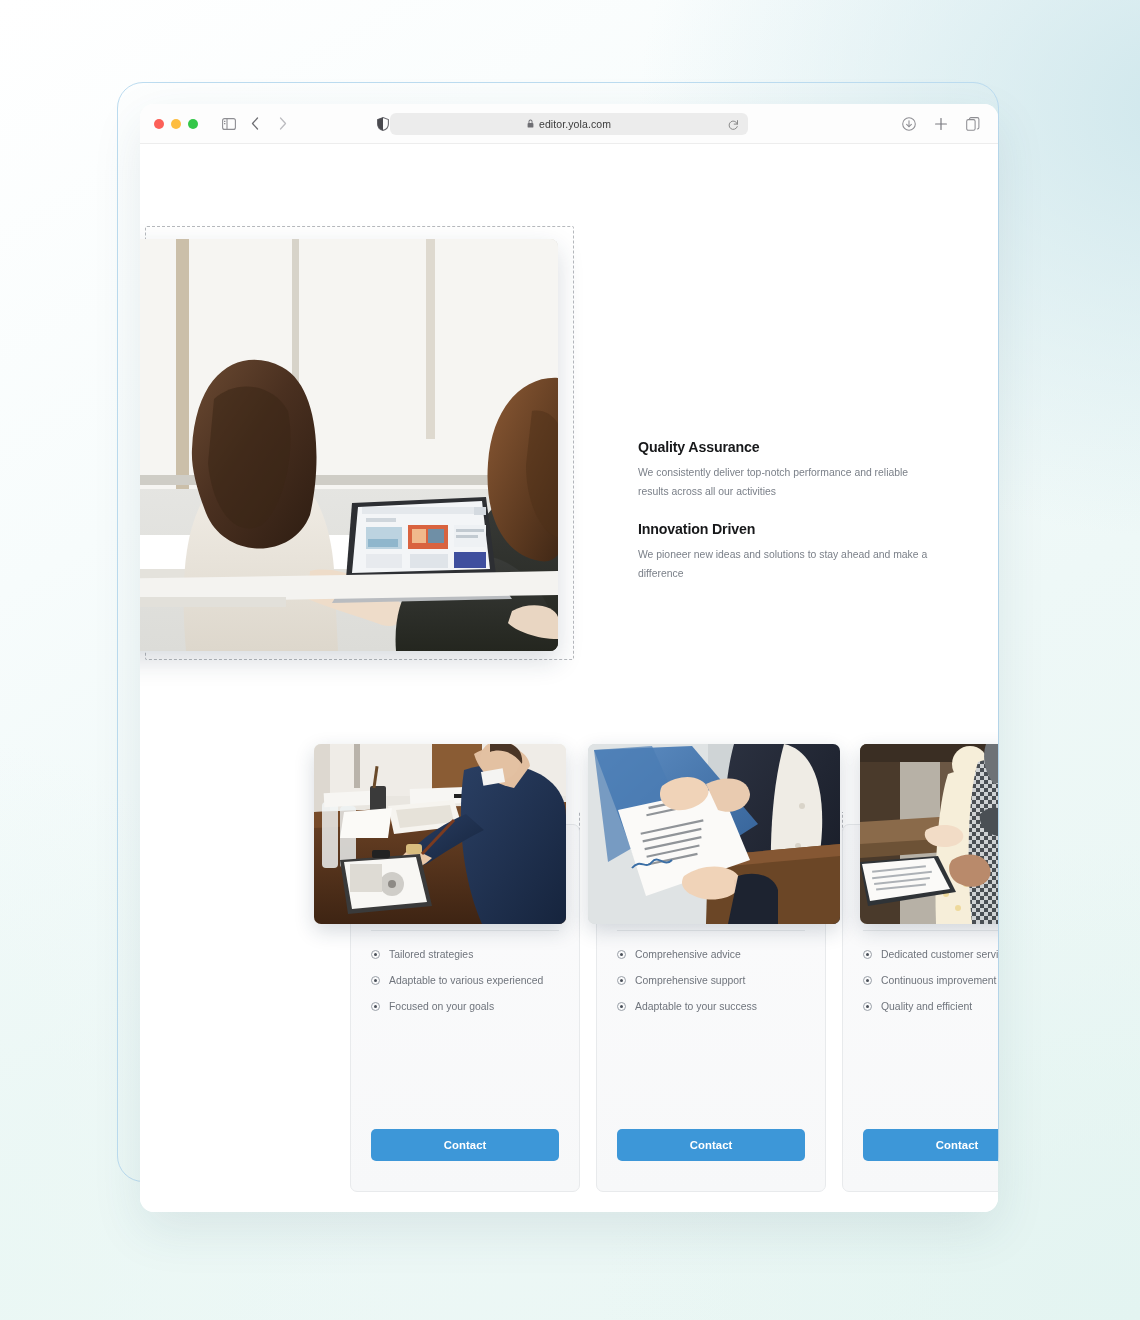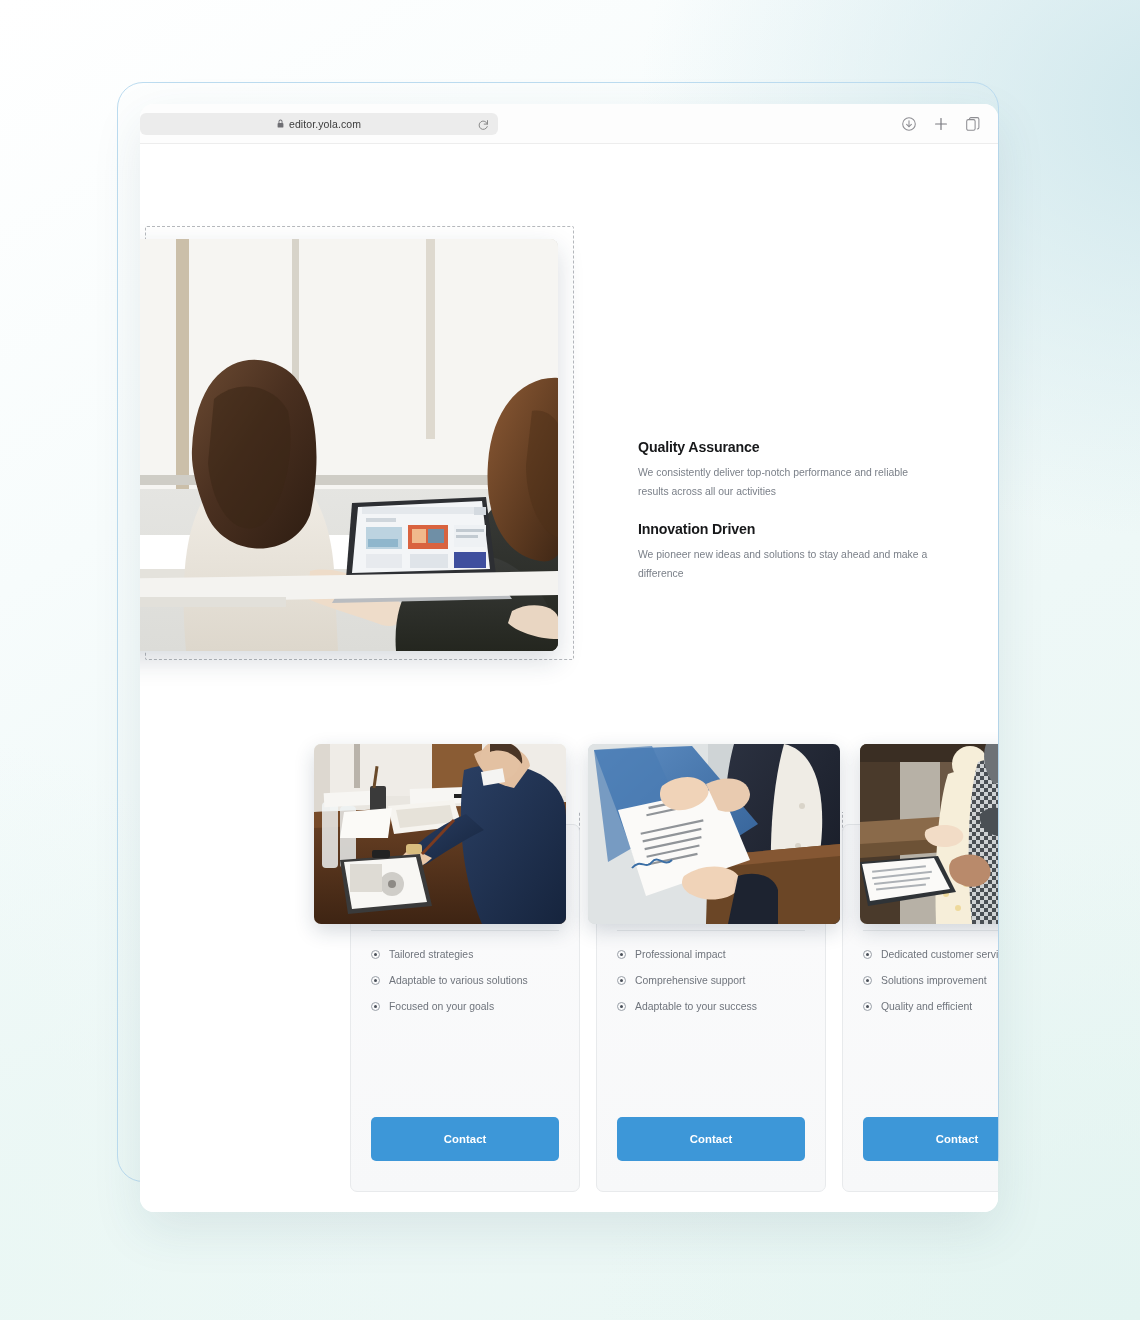--- a/index.html
+++ b/index.html
@@ -61,21 +61,21 @@
     width: 22px; height: 22px;
     display: flex; align-items: center; justify-content: center;
     color: #8e8e93;
   }
   .chrome-ico svg { display: block; }
   .nav-group { display: flex; gap: 6px; margin-left: 4px; }
 
   .addr-wrap {
     position: absolute;
     left: 0; right: 0;
-    display: flex; align-items: center;
+    display: flex; justify-content: center; align-items: center;
     pointer-events: none;
   }
   .shield-ico { position: absolute; left: 232px; top: 9px; }
 
   .addr {
     pointer-events: auto;
     width: 358px; height: 22px;
     background: #ececec;
     border-radius: 6px;
     display: flex; align-items: center; justify-content: center;
@@ -243,21 +243,21 @@
     left: 2px; top: 2px;
     width: 3px; height: 3px;
     border-radius: 50%;
     background: #4a5059;
   }
 
   .cta {
     position: absolute;
     left: 20px; right: 20px;
     bottom: 30px;
-    height: 44px;
+    height: 32px;
     border: none;
     border-radius: 5px;
     color: #ffffff;
     font-family: "Liberation Sans", sans-serif;
     font-size: 11.3px;
     font-weight: 700;
     letter-spacing: .1px;
     cursor: pointer;
   }
 </style>
@@ -456,40 +456,40 @@
           <div class="card-h">Custom Solutions</div>
           <div class="card-p">We provide personalized services that fit your unique requirements</div>
           <div class="card-rule"></div>
           <ul class="card-list">
             <li>
                 <span class="bullet"></span>
                 <span>Tailored strategies</span>
               </li>
             <li>
                 <span class="bullet"></span>
-                <span>Adaptable to various solutions</span>
+                <span>Adaptable to various experienced</span>
               </li>
             <li>
                 <span class="bullet"></span>
                 <span>Focused on your goals</span>
               </li>
           </ul>
         </div>
         <button class="cta" style="background: rgb(61, 151, 216);">Contact</button>
       </div>
 
       <div class="card card-2">
         <div class="card-body">
           <div class="card-h">Expert Guidance</div>
           <div class="card-p">Our experienced team is here to support you every step of the way</div>
           <div class="card-rule"></div>
           <ul class="card-list">
             <li>
                 <span class="bullet"></span>
-                <span>Professional impact</span>
+                <span>Comprehensive advice</span>
               </li>
             <li>
                 <span class="bullet"></span>
                 <span>Comprehensive support</span>
               </li>
             <li>
                 <span class="bullet"></span>
                 <span>Adaptable to your success</span>
               </li>
           </ul>
@@ -502,21 +502,21 @@
           <div class="card-h">Comprehensive Support</div>
           <div class="card-p">We offer extensive support services to ensure smooth operations</div>
           <div class="card-rule"></div>
           <ul class="card-list">
             <li>
                 <span class="bullet"></span>
                 <span>Dedicated customer service</span>
               </li>
             <li>
                 <span class="bullet"></span>
-                <span>Solutions improvement</span>
+                <span>Continuous improvement</span>
               </li>
             <li>
                 <span class="bullet"></span>
                 <span>Quality and efficient</span>
               </li>
           </ul>
         </div>
         <button class="cta" style="background: rgb(61, 151, 216);">Contact</button>
       </div>
 

